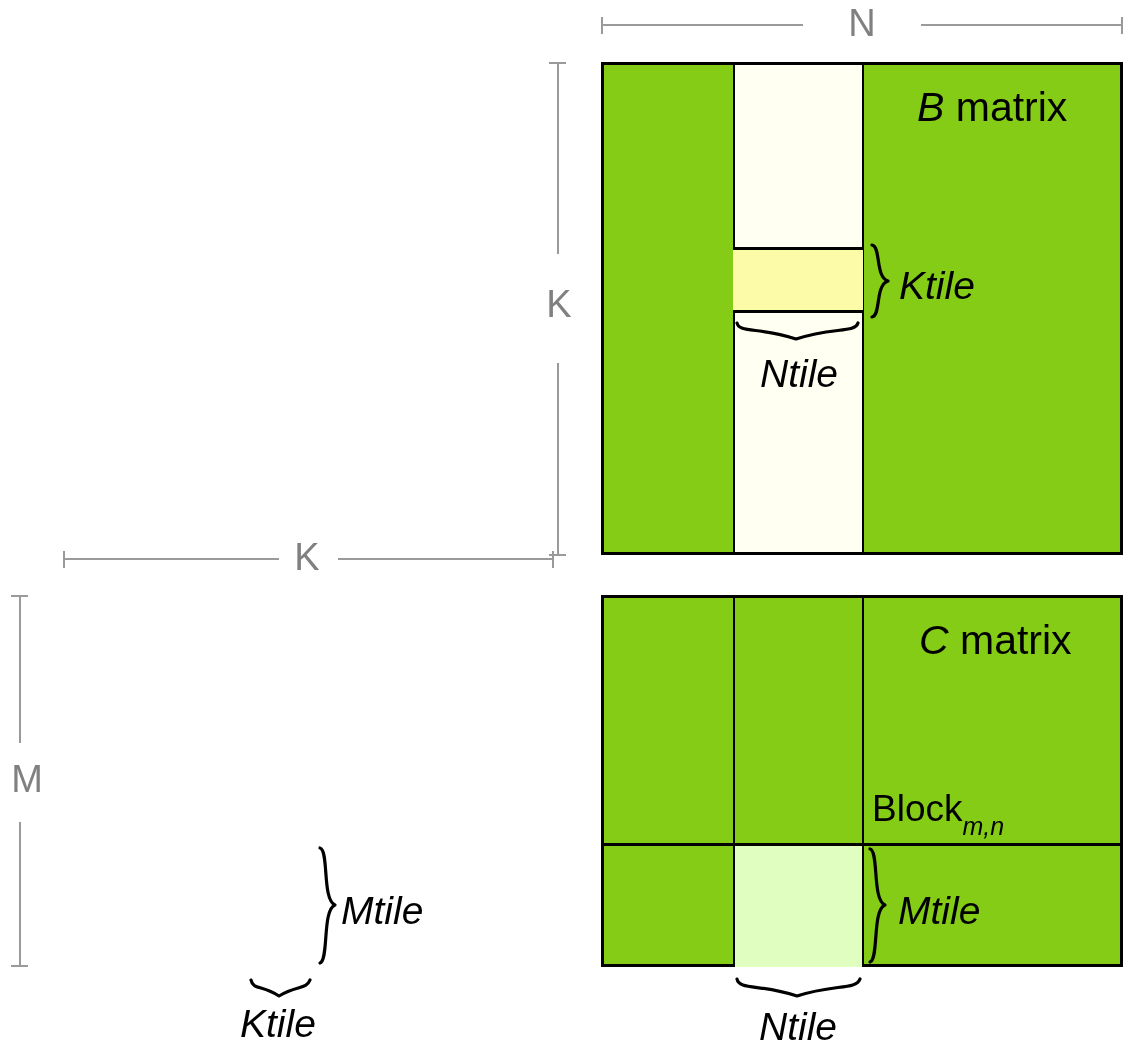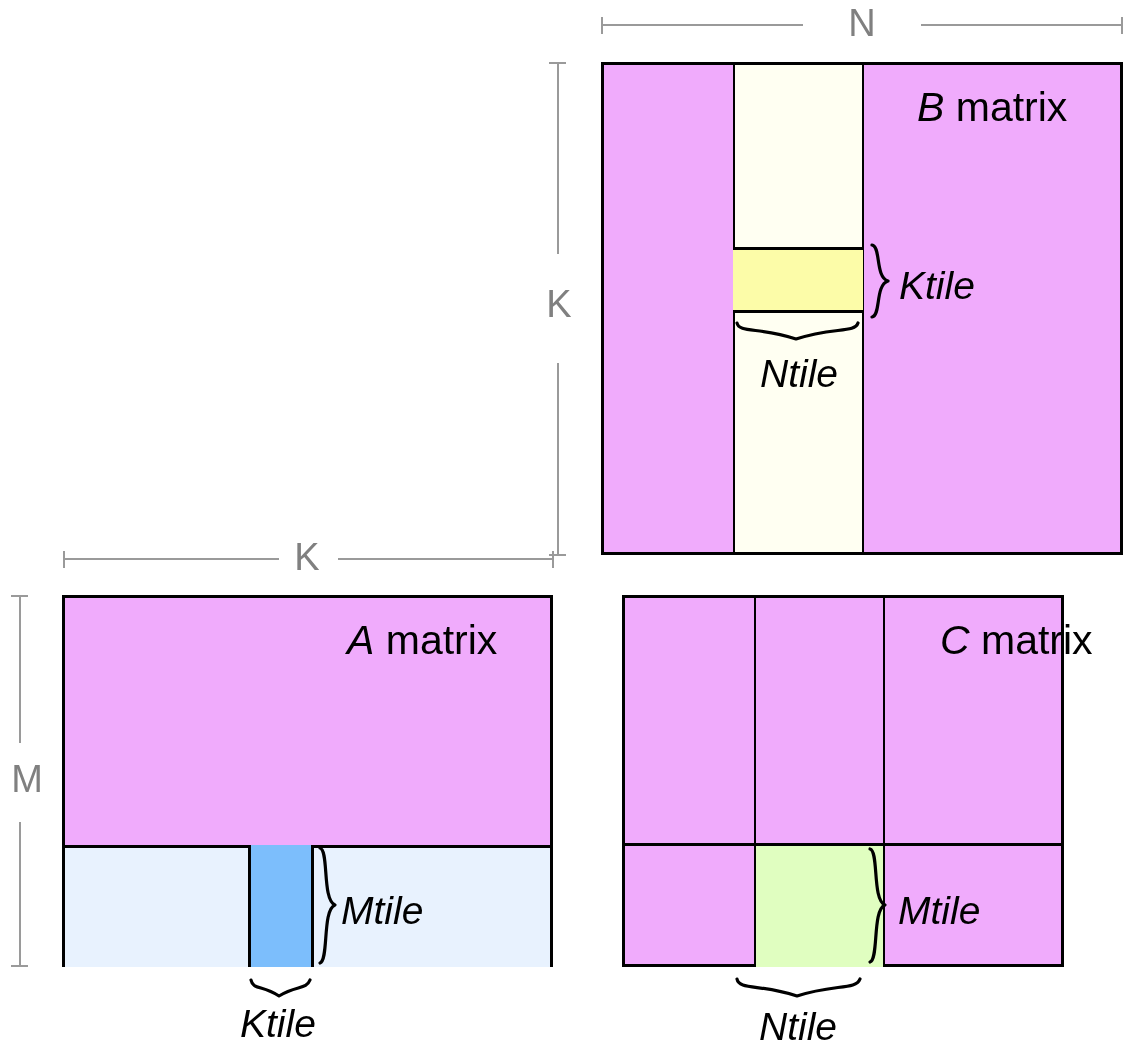--- a/index.html
+++ b/index.html
@@ -17,21 +17,21 @@
     height: 1050px;
     background: #ffffff;
     overflow: hidden;
   }
 
   
   .matrix-box {
     position: absolute;
     box-sizing: border-box;
     border: 3px solid #000000;
-    background: #f0abfc;
+    background: #84cc16;
   }
 
   
   .region {
     position: absolute;
     box-sizing: border-box;
   }
 
   
   .vline {
@@ -182,57 +182,47 @@
   <div class="dim-label" style="left:285px; top:538px; width:44px;">K</div>
   <div class="dim-h-seg" style="left:338px; top:558px; width:216px;"></div>
   <div class="dim-tick-v" style="left:552px; top:551px;"></div>
 
   <div class="dim-tick-h" style="left:11px; top:595px;"></div>
   <div class="dim-v-seg" style="left:19px; top:595px; height:148px;"></div>
   <div class="dim-label" style="left:0px; top:760px; width:54px;">M</div>
   <div class="dim-v-seg" style="left:19px; top:822px; height:145px;"></div>
   <div class="dim-tick-h" style="left:11px; top:965px;"></div>
 
-  <div class="matrix-box" style="left:62px; top:595px; width:491px; height:372px;">
-
-    <div class="region" style="left:0px; top:247px; width:100%; height:122px; background:#e8f2fe;"></div>
-
-    <div class="hline-thick" style="left:0px; top:247px; width:100%;"></div>
-
-    <div class="region" style="left:183px; top:247px; width:66px; height:122px;
-                background:#7cbefc; border-left:3px solid #000; border-right:3px solid #000;"></div>
-
-    <div class="matrix-label" style="left:282px; top:22px;">
-      <span class="sym">A</span><span class="word">&nbsp;</span><span class="word">matrix</span>
-    </div>
-  </div>
 
   <svg class="brace" style="left:316px; top:846px;" width="28" height="120" viewBox="0 0 28 120">
     <path d="M 4 2 C 13 4 6 54 19 59 C 6 64 13 114 4 117"></path>
   </svg>
   <div class="tile-label" style="left:341px; top:891px;">Mtile</div>
 
   <svg class="brace" style="left:249px; top:977px;" width="64" height="26" viewBox="0 0 64 26">
     <path d="M 2 3 C 4 13 13 8 30 19 C 48 8 57 13 61 3"></path>
   </svg>
   <div class="tile-label" style="left:240px; top:1004px;">Ktile</div>
 
-  <div class="matrix-box" style="left:601px; top:595px; width:442px; height:372px;margin-left:21px;">
+  <div class="matrix-box" style="left:601px; top:595px; width:522px; height:372px;">
 
     <div class="vline" style="left:129px; top:0px; height:100%;"></div>
     <div class="vline" style="left:258px; top:0px; height:100%;"></div>
 
     <div class="hline-thick" style="left:0px; top:245px; width:100%;"></div>
 
     <div class="region" style="left:131px; top:248px; width:127px; height:121px; background:#e0fec0;"></div>
 
     <div class="matrix-label" style="left:315px; top:22px;">
       <span class="sym">C</span><span class="word">&nbsp;</span><span class="word">matrix</span>
     </div>
 
+    <div class="block-label" style="left:268px; top:192px;">
+      <span>Block</span><span class="sub">m,n</span>
+    </div>
   </div>
 
   <svg class="brace" style="left:866px; top:847px;" width="28" height="118" viewBox="0 0 28 118">
     <path d="M 4 2 C 13 4 6 53 19 58 C 6 63 13 112 4 115"></path>
   </svg>
   <div class="tile-label" style="left:898px; top:891px;">Mtile</div>
 
   <svg class="brace" style="left:735px; top:976px;" width="128" height="27" viewBox="0 0 128 27">
     <path d="M 2 3 C 4 14 25 8 62 20 C 99 8 121 14 125 3"></path>
   </svg>

